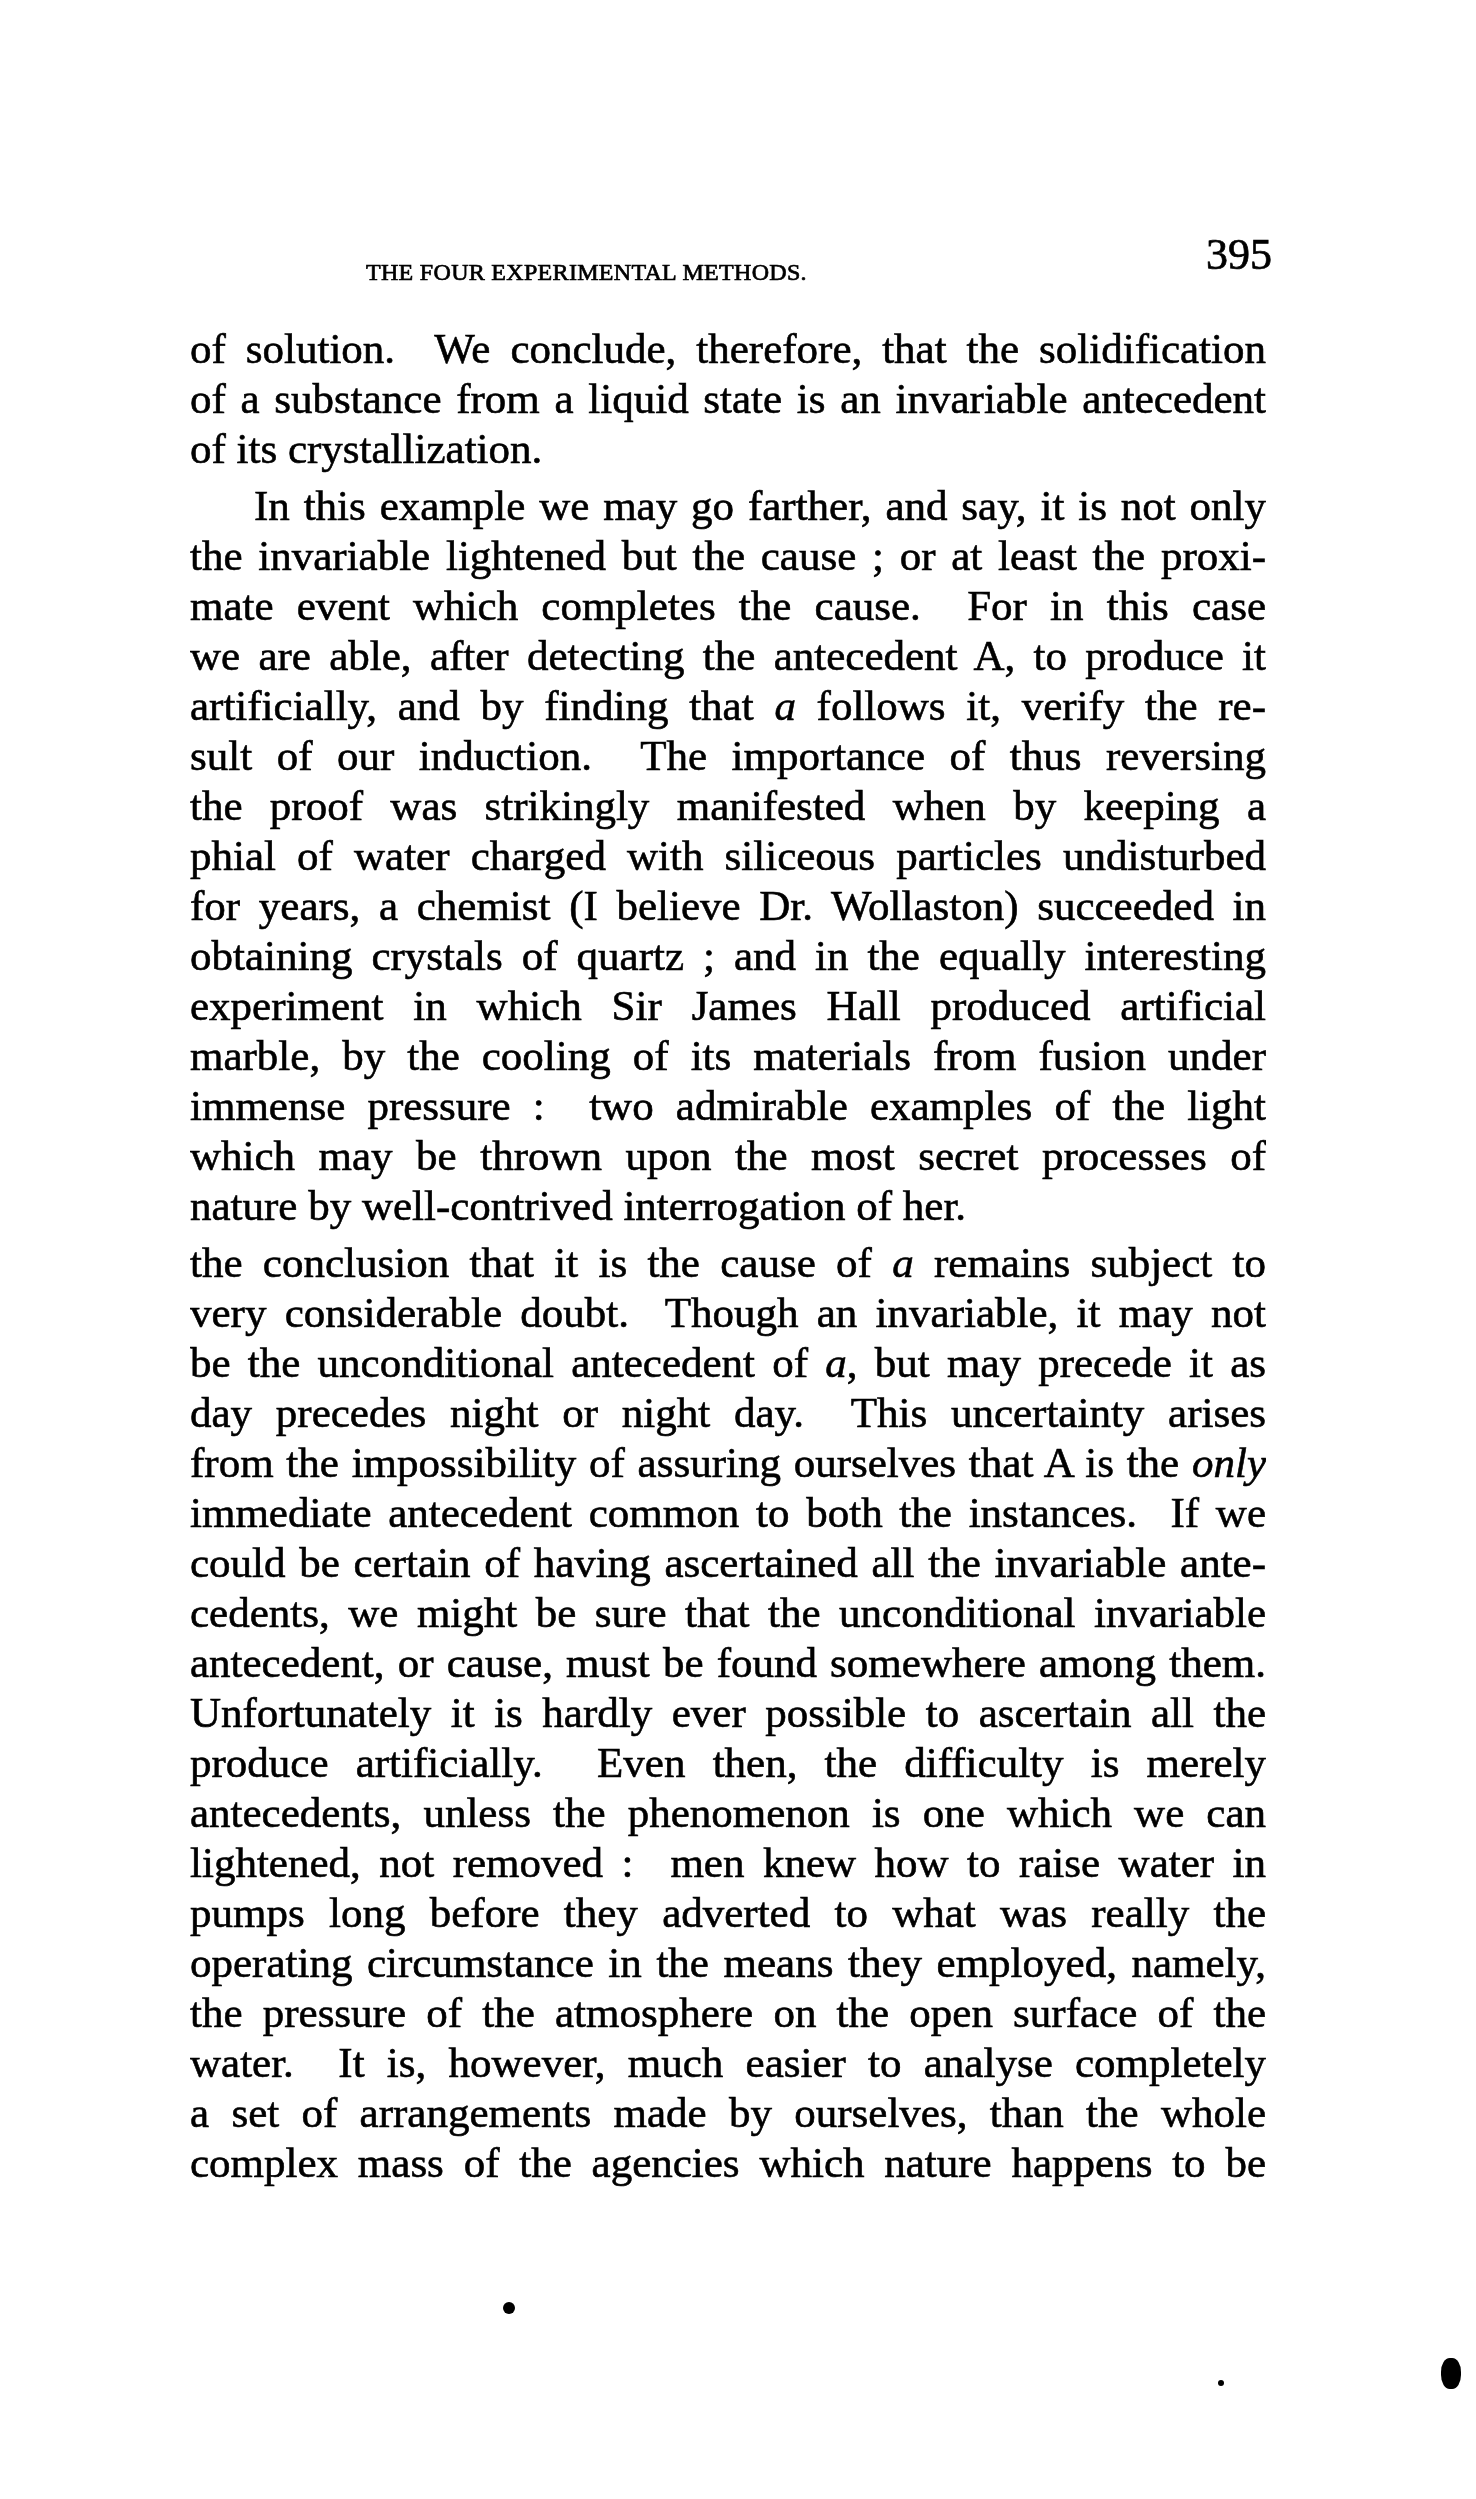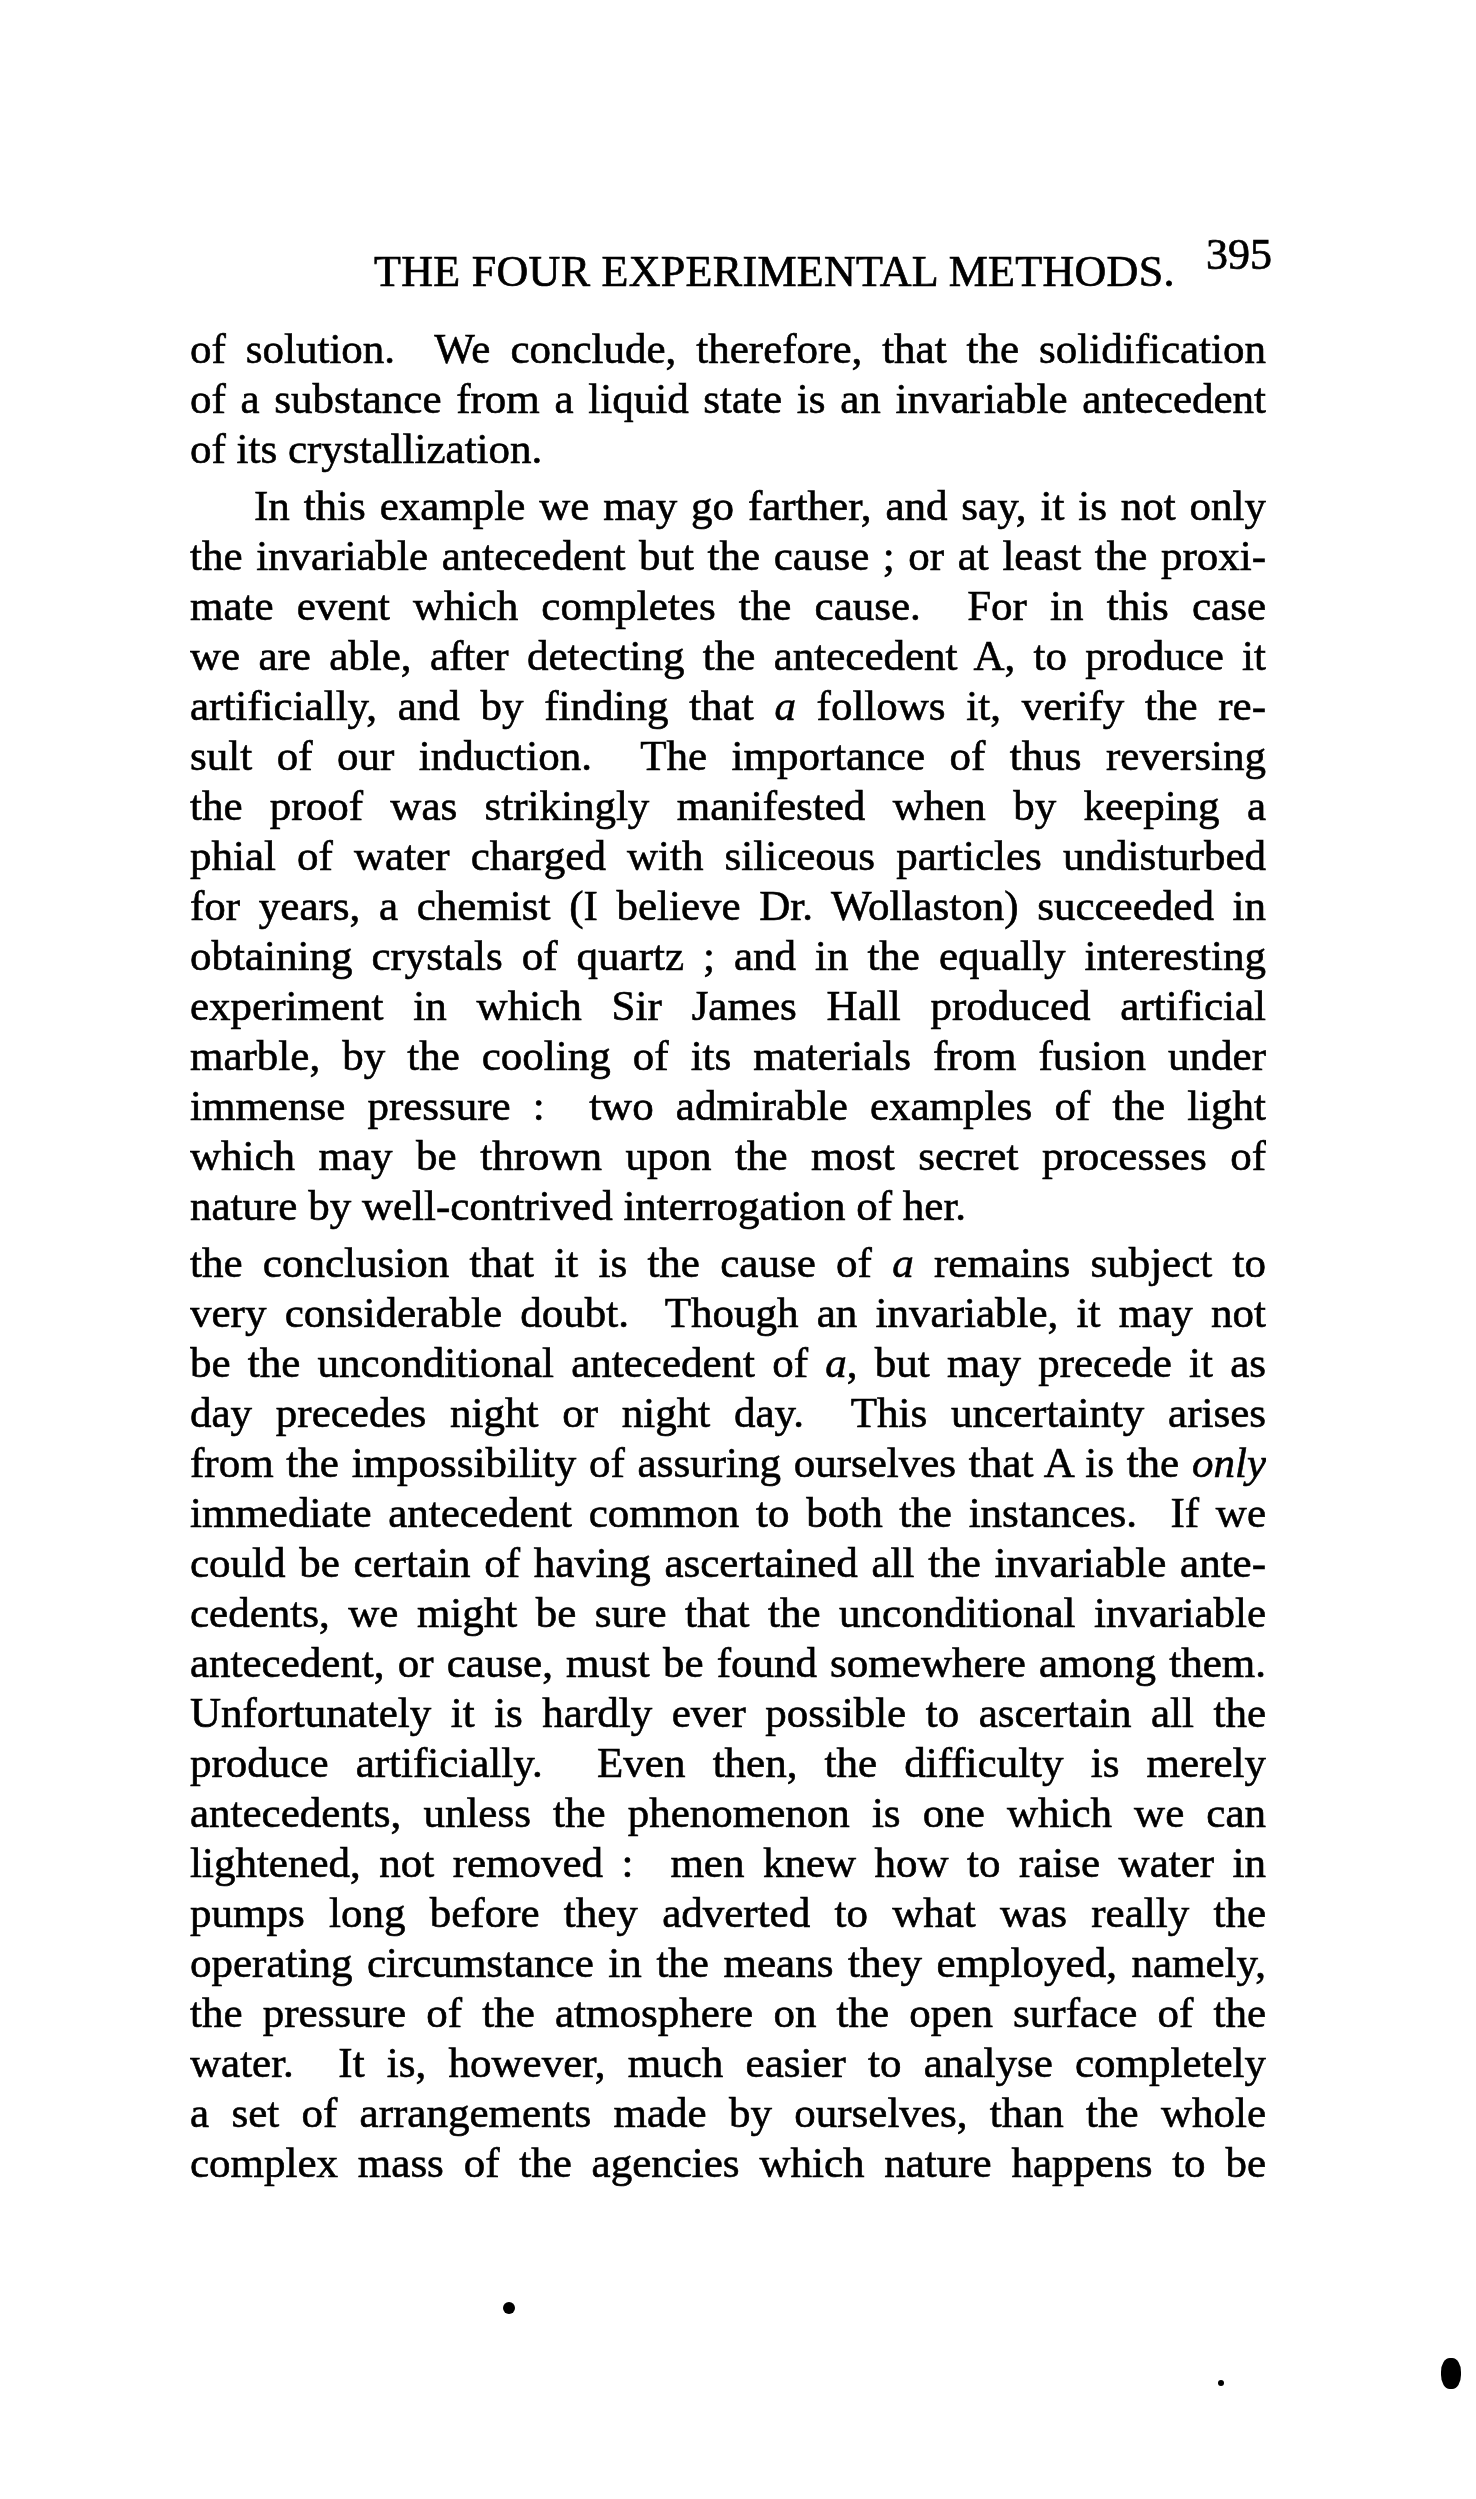--- a/index.html
+++ b/index.html
@@ -7,23 +7,23 @@
     position: relative;
     width: 1477px;
     height: 2500px;
     background: #ffffff;
     color: #000000;
     font-family: "Liberation Serif", "DejaVu Serif", serif;
     overflow: hidden;
   }
   .running-head-title {
     position: absolute;
-    left: 374px;
+    left: 366px;
     top: 252px;
-    font-size: 44px;
+    font-size: 24px;
     line-height: 40px;
     letter-spacing: 0.3px;
     white-space: nowrap;
     -webkit-text-stroke: 0.7px #000;
   }
   .page-number {
     position: absolute;
     left: 1206px;
     top: 233px;
     font-size: 44px;
@@ -59,21 +59,21 @@
   <div class="running-head-title">THE FOUR EXPERIMENTAL METHODS.</div>
   <div class="page-number">395</div>
   <div class="body-text">
       <div class="para">
         <div class="line"><span>of solution.&nbsp; We conclude, therefore, that the solidification</span></div>
         <div class="line"><span>of a substance from a liquid state is an invariable antecedent</span></div>
         <div class="line left-last"><span>of its crystallization.</span></div>
       </div>
       <div class="para">
         <div class="line indent"><span>In this example we may go farther, and say, it is not only</span></div>
-        <div class="line"><span>the invariable antecedent but the cause ; or at least the proxi-</span></div>
+        <div class="line"><span>the invariable lightened but the cause ; or at least the proxi-</span></div>
         <div class="line"><span>mate event which completes the cause.&nbsp; For in this case</span></div>
         <div class="line"><span>we are able, after detecting the antecedent A, to produce it</span></div>
         <div class="line"><span>artificially, and by finding that </span><span class="it">a</span><span> follows it, verify the re-</span></div>
         <div class="line"><span>sult of our induction.&nbsp; The importance of thus reversing</span></div>
         <div class="line"><span>the proof was strikingly manifested when by keeping a</span></div>
         <div class="line"><span>phial of water charged with siliceous particles undisturbed</span></div>
         <div class="line"><span>for years, a chemist (I believe Dr. Wollaston) succeeded in</span></div>
         <div class="line"><span>obtaining crystals of quartz ; and in the equally interesting</span></div>
         <div class="line"><span>experiment in which Sir James Hall produced artificial</span></div>
         <div class="line"><span>marble, by the cooling of its materials from fusion under</span></div>

